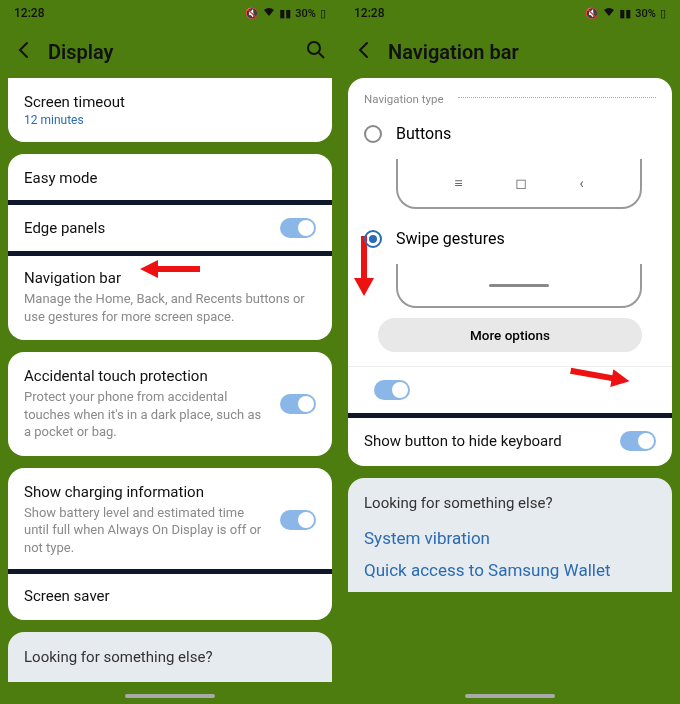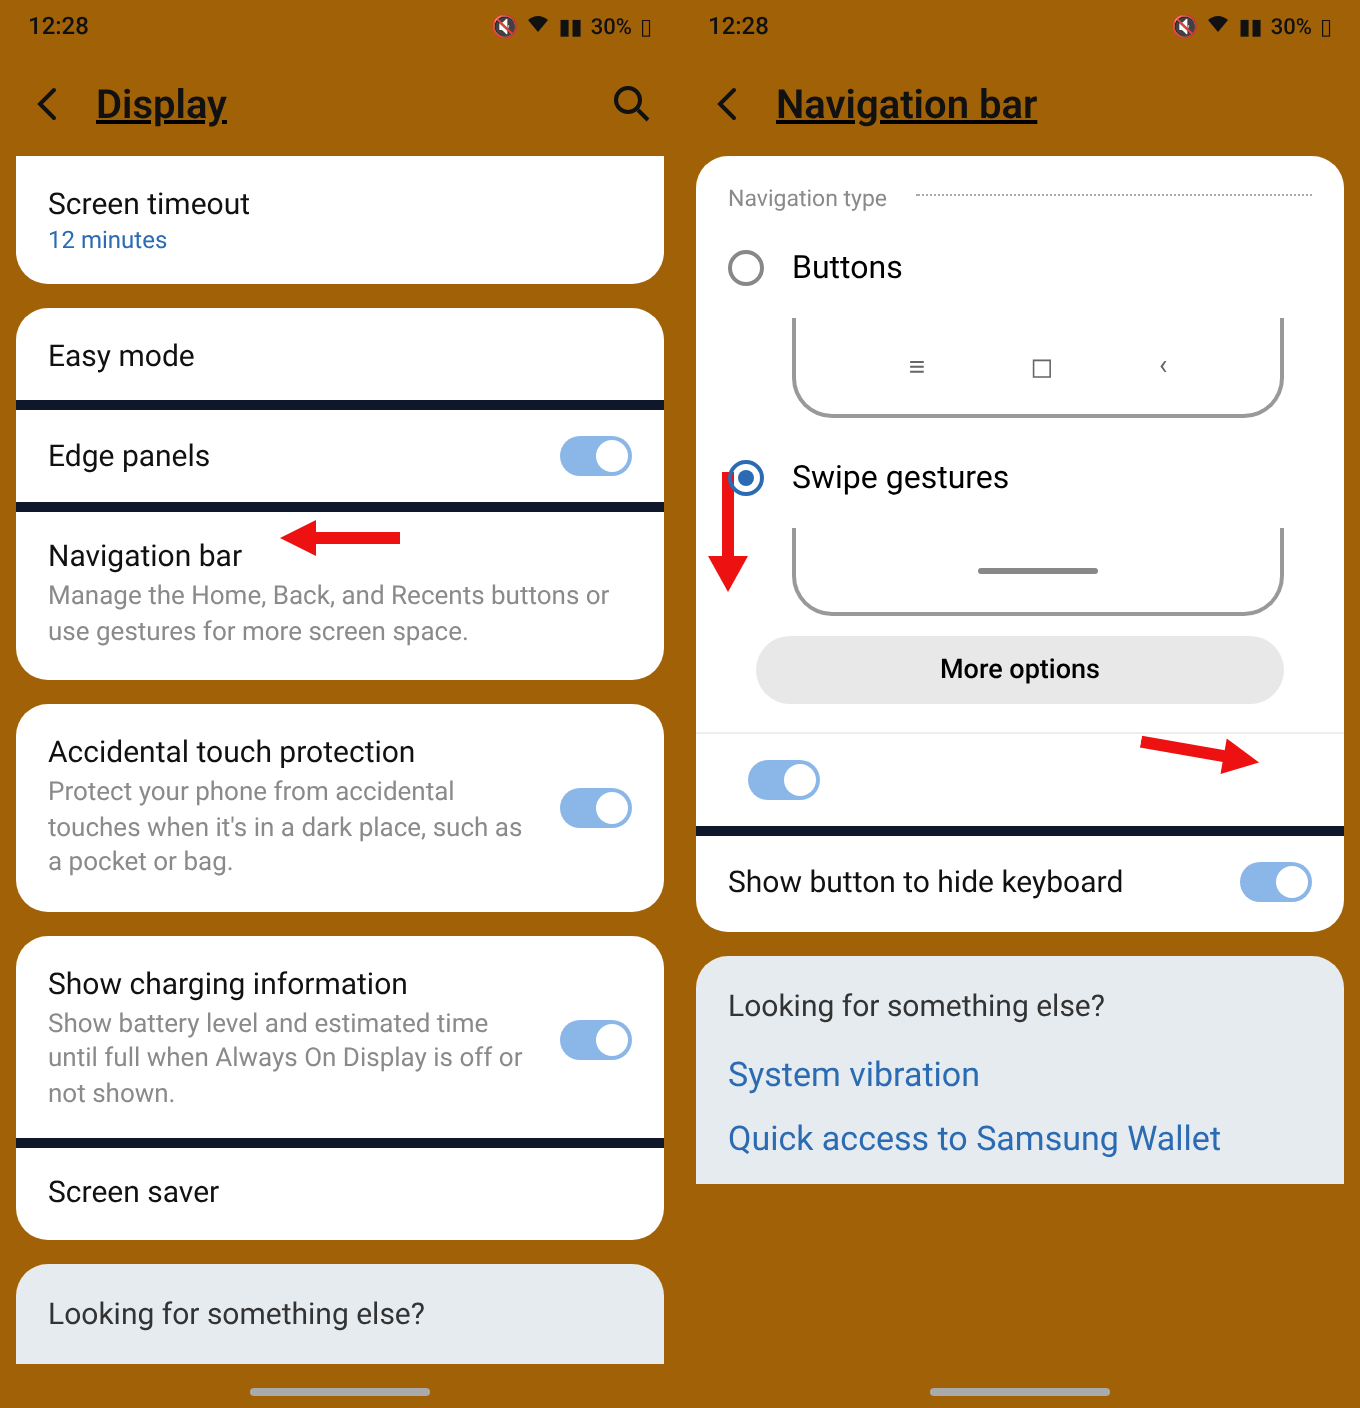--- a/index.html
+++ b/index.html
@@ -1,20 +1,20 @@
 <!DOCTYPE html>
 <html><head>
 <meta charset="utf-8">
 <style>
   * { box-sizing: border-box; margin: 0; padding: 0; }
   body { font-family: -apple-system, 'Segoe UI', Roboto, sans-serif; background: #fff; width: 680px; height: 704px; overflow: hidden; display: flex; }
-  .phone { width: 340px; height: 704px; background: #a16207; position: relative; display: flex; flex-direction: column; }
+  .phone { width: 340px; height: 704px; background: #4d7c0f; position: relative; display: flex; flex-direction: column; }
   .statusbar { display: flex; justify-content: space-between; align-items: center; padding: 6px 14px 4px 14px; font-size: 12px; color: #111; font-weight: 500; }
   .statusbar .right { display: flex; gap: 4px; align-items: center; font-size: 11px; }
-  .header { display: flex; align-items: center; padding: 16px 14px 14px 14px; gap: 14px; text-decoration: underline; }
+  .header { display: flex; padding: 16px 14px 14px 14px; gap: 14px; }
   .header .title { font-size: 20px; font-weight: 600; flex: 1; color: #111; }
   .header .back { width: 20px; height: 20px; display: flex; align-items: center; justify-content: center; }
   .header .search { width: 20px; height: 20px; }
   .content { flex: 1; overflow: hidden; padding: 0 8px; }
   .card { background: #fff; border-radius: 16px; margin-bottom: 12px; padding: 2px 0; }
   .row { padding: 13px 16px; display: flex; align-items: center; position: relative; }
   .row + .row { border-top: 5px solid #0f172a; }
   .row .text { flex: 1; }
   .row .label { font-size: 15px; color: #111; }
   .row .sub { font-size: 13px; color: #8a8a8a; margin-top: 3px; line-height: 1.35; }
@@ -114,21 +114,21 @@
           <div class="sub">Protect your phone from accidental touches when it's in a dark place, such as a pocket or bag.</div>
         </div>
         <div class="toggle"></div>
       </div>
     </div>
 
     <div class="card">
       <div class="row">
         <div class="text">
           <div class="label">Show charging information</div>
-          <div class="sub">Show battery level and estimated time until full when Always On Display is off or not shown.</div>
+          <div class="sub">Show battery level and estimated time until full when Always On Display is off or not type.</div>
         </div>
         <div class="toggle"></div>
       </div>
       <div class="row">
         <div class="text">
             <div class="label">Screen saver</div>
           </div>
       </div>
     </div>
 

